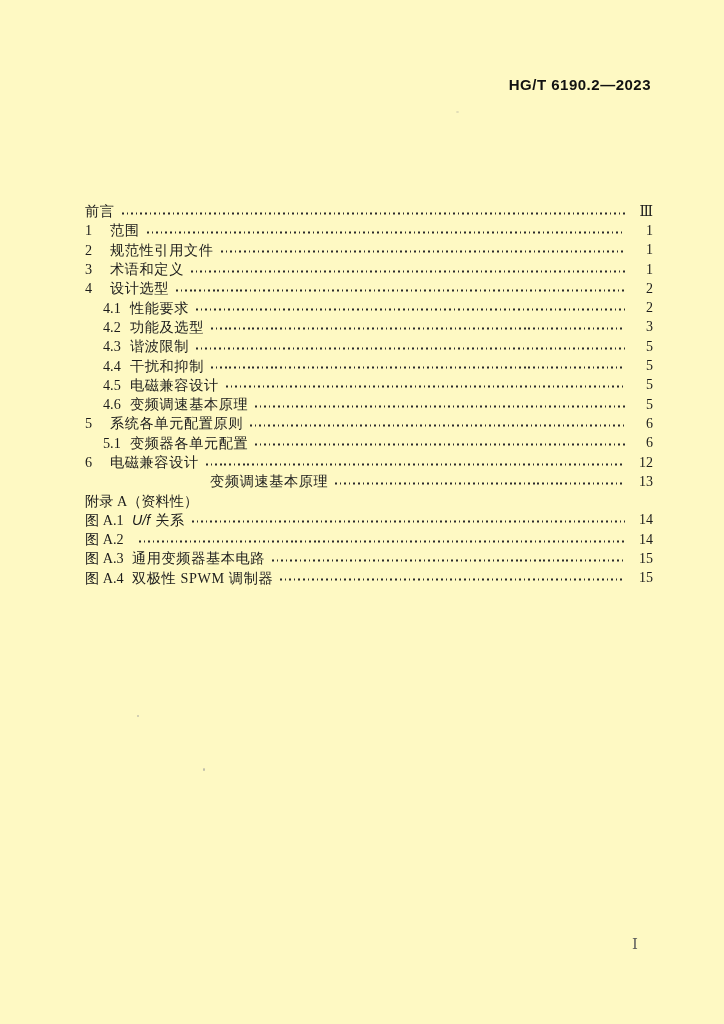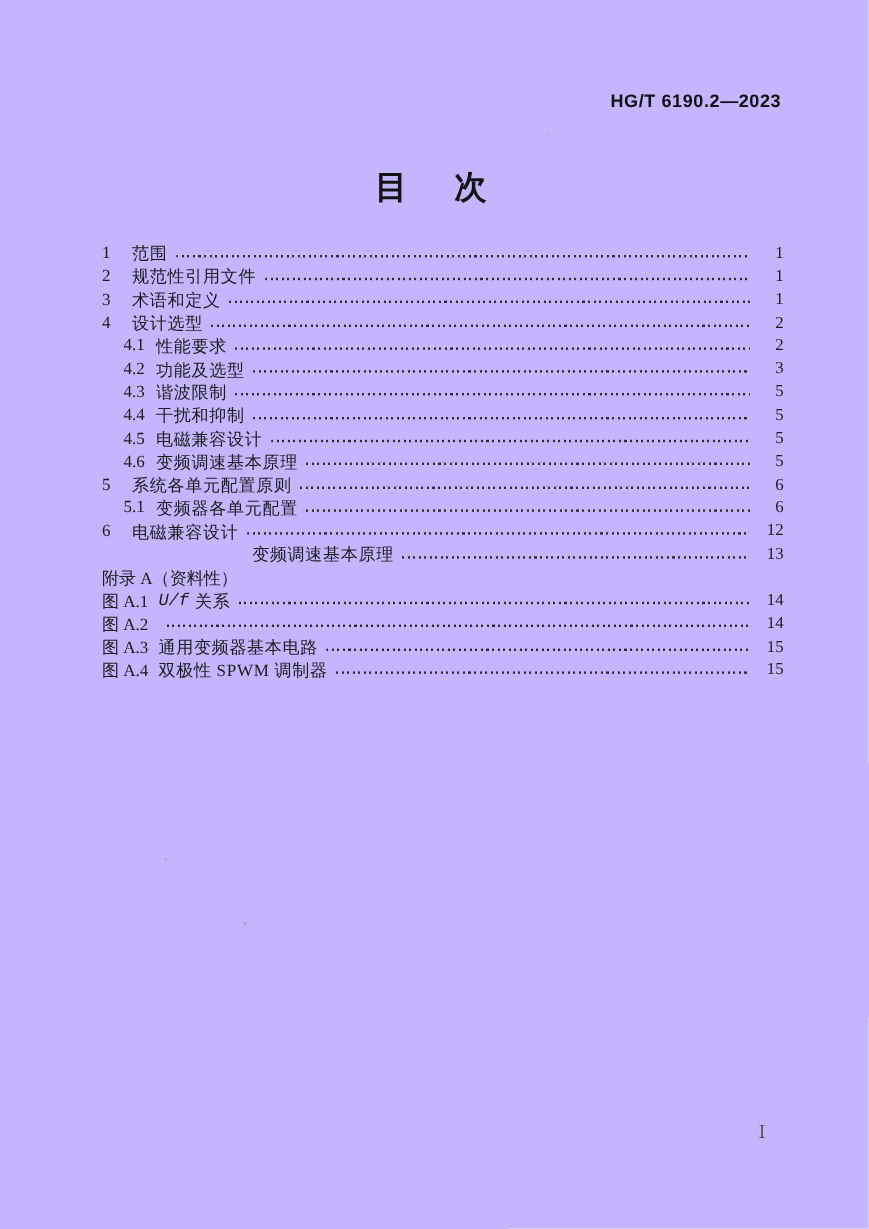--- a/index.html
+++ b/index.html
@@ -4,21 +4,21 @@
 <style>
   html,body{margin:0;padding:0;}
   body{
     width:724px;height:1024px;
     background:#ffffff;
     position:relative;
     font-family:"Liberation Serif","DejaVu Serif",serif;
     color:#1c1c1c;
     overflow:hidden;
   }
-  .page{position:absolute;inset:0;background:#c4b5fd;}
+  .page{position:absolute;inset:0;background:#fef9c3;}
   .std-code{
     position:absolute;top:76px;right:73px;
     font-family:"Liberation Sans","DejaVu Sans",sans-serif;
     font-weight:bold;font-size:15px;letter-spacing:0.5px;color:#111;
   }
   .doc-title{
     position:absolute;top:138px;left:0;width:100%;
     text-align:center;font-size:27px;font-weight:bold;
     letter-spacing:6px;color:#141414;
   }
@@ -31,21 +31,21 @@
   }
   .num{display:inline-block;}
   .n1{min-width:25px;}
   .sub{padding-left:18px;}
   .n2{min-width:27px;}
   .nfx{min-width:47px;}
   .nax{margin-right:12px;margin-top:40px;}
   .ttl{letter-spacing:0.6px;}
   .fig-em{
     font-style:italic;margin-right:5px;
-    font-family:Liberation Mono, monospace;
+    font-family:Liberation Sans, sans-serif;
   }
   .leader{
     flex:1 1 auto;height:2px;
     margin:0 4px 0 7px;align-self:center;transform:translateY(1.5px);
     background:repeating-linear-gradient(to right,#2b2b2b 0 1.7px,transparent 1.7px 4.6px);
   }
   .pageno{min-width:24px;text-align:right;font-size:14px;}
   .toc-gap{height:19.3px;}
   .footer-pageno{
     position:absolute;right:86px;bottom:71px;
@@ -56,24 +56,28 @@
   .speck.s2{left:203px;top:768px;width:2px;height:3px;opacity:.65;}
   .speck.s3{left:456px;top:111px;width:3px;height:2px;opacity:.3;}
 </style>
 </head>
 <body>
 
 <div class="page">
 
   <div class="std-code">HG/T 6190.2—2023</div>
 
-  <div class="doc-title">目　次</div>
 
   <div class="toc">
 
+    <div class="row">
+      <span class="ttl">前言</span>
+      <span class="leader"></span>
+      <span class="pageno">Ⅲ</span>
+    </div>
 
 
     <div class="row">
       <span class="num n1">1</span>
       <span class="ttl">范围</span>
       <span class="leader"></span>
       <span class="pageno">1</span>
     </div>
 
     <div class="row">

